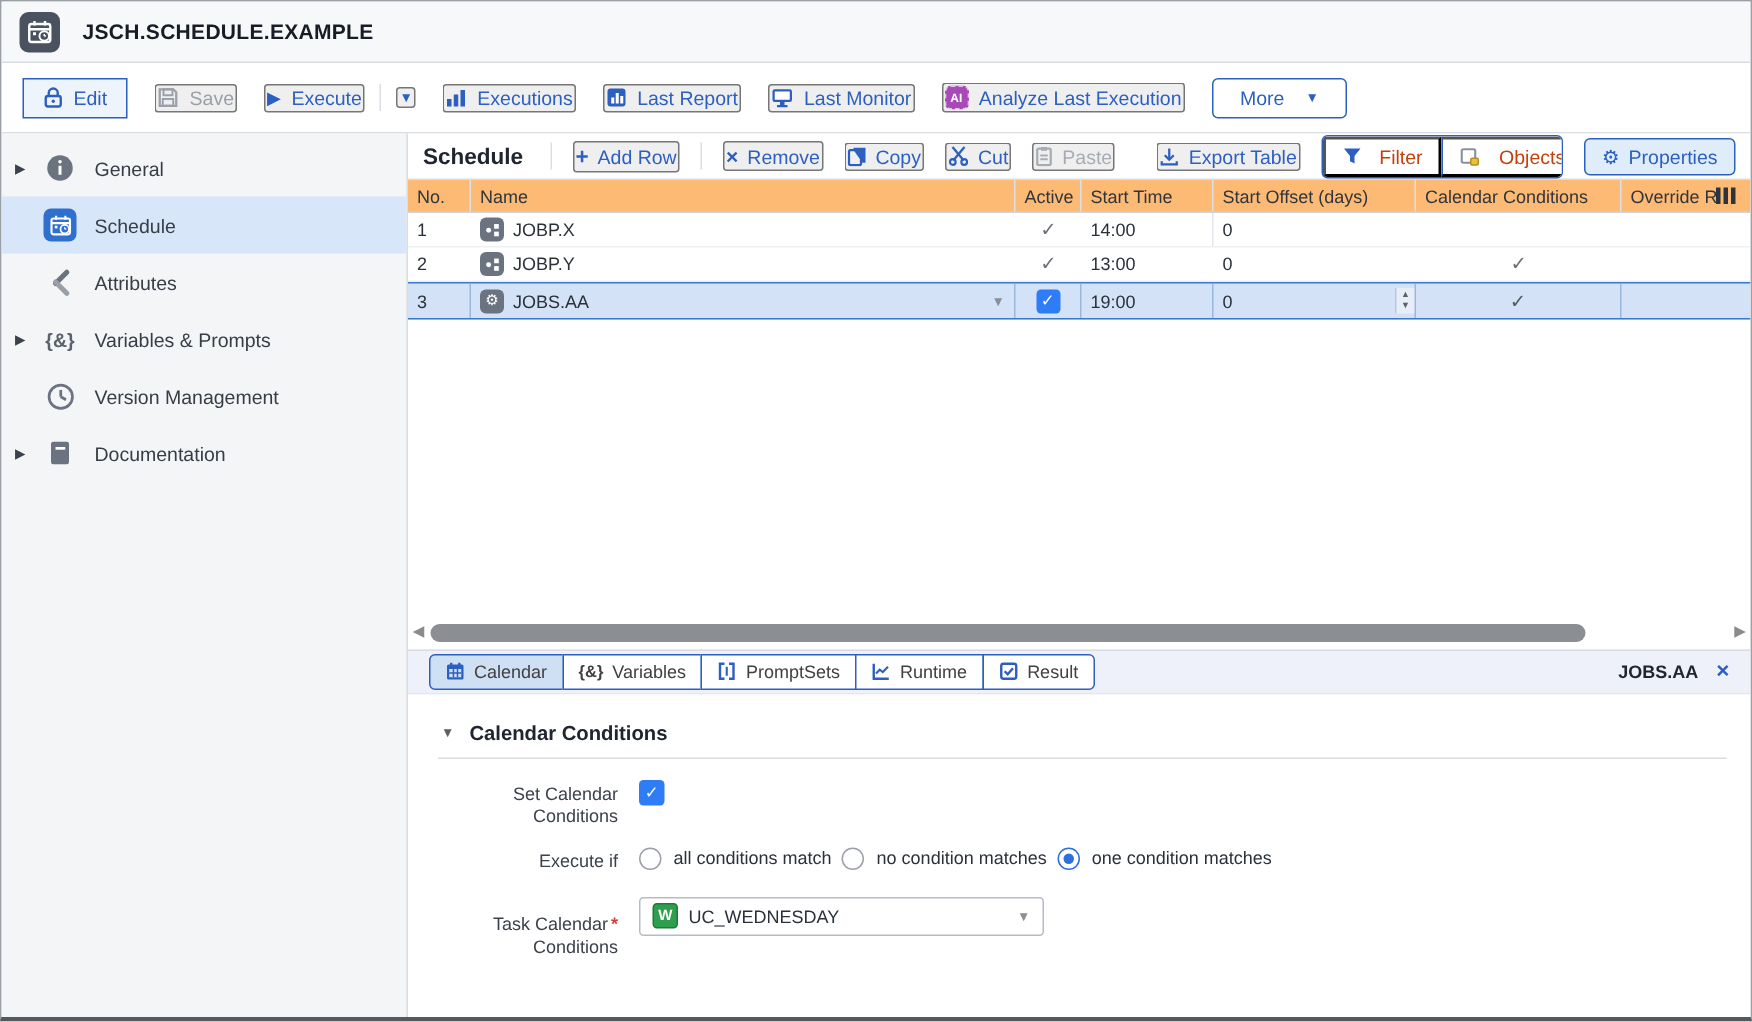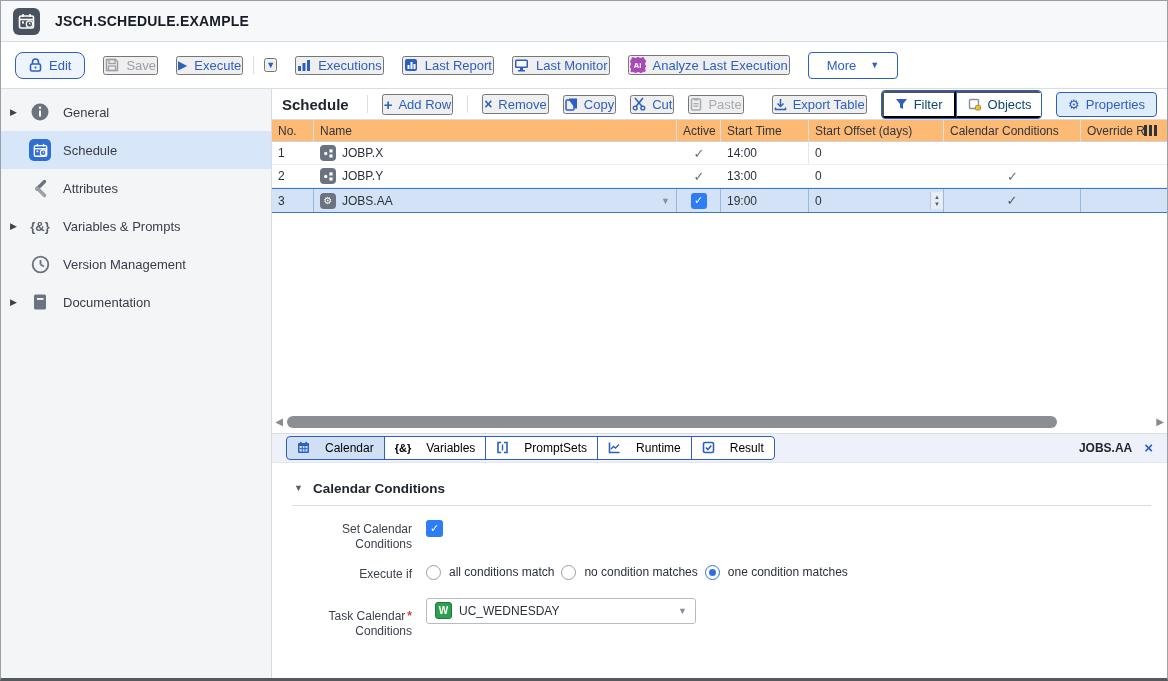--- a/index.html
+++ b/index.html
@@ -14,21 +14,21 @@
   
   .titlebar { height:41px; flex:0 0 41px; background:#f7f8fa; border-bottom:1px solid #d9dce1;
     display:flex; align-items:center; padding:0 12px; gap:15px; }
   .obj-icon { width:27px; height:27px; border-radius:6px; background:#4a5260; display:flex; align-items:center; justify-content:center; }
   .titlebar .title { font-size:14px; font-weight:bold; color:#171c26; letter-spacing:.2px; }
   
   .toolbar { height:47px; flex:0 0 47px; background:#fff; border-bottom:1px solid #d9dce1;
     display:flex; align-items:center; padding:0 14px; gap:18px; }
   .tbtn { display:flex; align-items:center; gap:7px; color:#2d5fc0; font-size:13px; cursor:pointer; white-space:nowrap; }
   .tbtn.disabled { color:#9aa0a8; }
-  .btn-outline { border:1px solid #2d5fc0; border-radius:8px; padding:5px 13px; background:#eef4fc; }
+  .btn-outline { border:1px solid #2d5fc0; border-radius:0; padding:5px 13px; background:#eef4fc; }
   .btn-more { border:1px solid #2d5fc0; border-radius:4px; padding:5px 18px; background:#fff; gap:14px; }
   .vsep { width:1px; height:18px; background:#d9dce1; }
   .caret { font-size:9px; color:#2d5fc0; }
   .ai-badge { width:16px; height:16px; border-radius:4px; background:#a849b8; color:#fff; font-size:8px; font-weight:bold;
     display:flex; align-items:center; justify-content:center; border:1px dashed #e7c4ee; }
   
   .content { flex:1; display:flex; min-height:0; }
   .sidebar { width:271px; flex:0 0 271px; background:#f4f5f7; border-right:1px solid #d9dce1; padding-top:4px; }
   .side-item { height:38px; display:flex; align-items:center; gap:12px; padding-left:28px; position:relative; cursor:pointer; color:#373d47; font-size:13px; }
   .side-item .expander { position:absolute; left:9px; font-size:9px; color:#3c424c; }
@@ -38,21 +38,21 @@
   .amp { font-size:13px; font-weight:bold; color:#5b626d; }
   
   .main { flex:1; display:flex; flex-direction:column; background:#fff; min-width:0; }
   .schedule-bar { height:31px; flex:0 0 31px; border-bottom:1px solid #d9dce1; display:flex; align-items:center; padding:0 10px; gap:14px; }
   .schedule-bar .sec-title { font-size:15px; font-weight:bold; color:#20262f; margin-right:4px; }
   .sbtn { display:flex; align-items:center; gap:6px; color:#2d5fc0; font-size:13px; cursor:pointer; white-space:nowrap; }
   .sbtn.disabled { color:#a7acb4; }
   .plus { font-size:15px; font-weight:bold; }
   .xmark { font-size:14px; font-weight:bold; }
   .grp { display:flex; border:1px solid #2d5fc0; border-radius:4px; overflow:hidden; }
-  .grp .gbtn { display:flex; align-items:center; gap:6px; color:#0c4a6e; padding:4px 11px; background:#fff; cursor:pointer; font-size:13px;text-align:right; }
+  .grp .gbtn { display:flex; align-items:center; gap:12px; color:#c2410c; padding:4px 11px; background:#fff; cursor:pointer; font-size:13px;text-align:right; }
   .grp .gbtn + .gbtn { border-left:1px solid #2d5fc0; }
   .props-btn { border:1px solid #2d5fc0; border-radius:4px; background:#dfecfa; padding:4px 11px; display:flex; gap:6px; align-items:center; color:#2d5fc0; font-size:13px; cursor:pointer; }
   .gear-glyph { font-size:13px; line-height:1; }
   .spacer-flex { flex:1; }
   
   .tbl { flex:0 0 auto; }
   .trow { display:grid; grid-template-columns:42px 363px 44px 88px 135px 137px 1fr; align-items:stretch; }
   .thead { height:22px; background:#fdba74; border-bottom:1px solid #cfd3d9; color:#30353d; font-size:12px; }
   .thead .tcell { border-right:1px solid #dcdfe4; display:flex; align-items:center; padding:0 6px; overflow:hidden; white-space:nowrap; }
   .thead .tcell:last-child { border-right:none; }
@@ -73,21 +73,21 @@
   .col-opts i { width:3px; height:11px; background:#2e333b; display:block; }
   
   .hscroll { height:22px; flex:0 0 22px; display:flex; align-items:center; padding:0 2px; gap:3px; }
   .scroll-arrow { color:#8b8b8b; font-size:10px; width:10px; text-align:center; cursor:pointer; }
   .scroll-track { flex:1; height:12px; position:relative; }
   .scroll-thumb { position:absolute; left:0; top:0; height:12px; width:89%; background:#8b8f94; border-radius:6px; cursor:grab; }
   
   .tabbar { height:30px; flex:0 0 30px; background:#eef1fa; border-top:1px solid #d9dce1; border-bottom:1px solid #e3e6ee;
     display:flex; align-items:center; padding:0 14px; }
   .tabs { display:flex; }
-  .tab { border:1px solid #2d5fc0; background:#fff; color:#000000; font-size:12px; display:flex; align-items:center; gap:15px;
+  .tab { border:1px solid #2d5fc0; background:#fff; color:#404040; font-size:12px; display:flex; align-items:center; gap:6px;
     padding:4px 10px; margin-left:-1px; cursor:pointer; }
   .tab:first-child { border-radius:4px 0 0 4px; margin-left:0; }
   .tab:last-child { border-radius:0 4px 4px 0; }
   .tab.active { background:#cfe0f4; }
   .tab-right { margin-left:auto; display:flex; align-items:center; gap:12px; }
   .obj-name { font-weight:bold; color:#20262f; font-size:12px; }
   .close-x { color:#2d5fc0; font-size:15px; font-weight:bold; cursor:pointer; line-height:1; }
   
   .detail { flex:1; background:#fff; padding:18px 16px 0 18px; overflow:hidden; }
   .sect-head { display:flex; align-items:center; gap:10px; padding-left:4px; }

